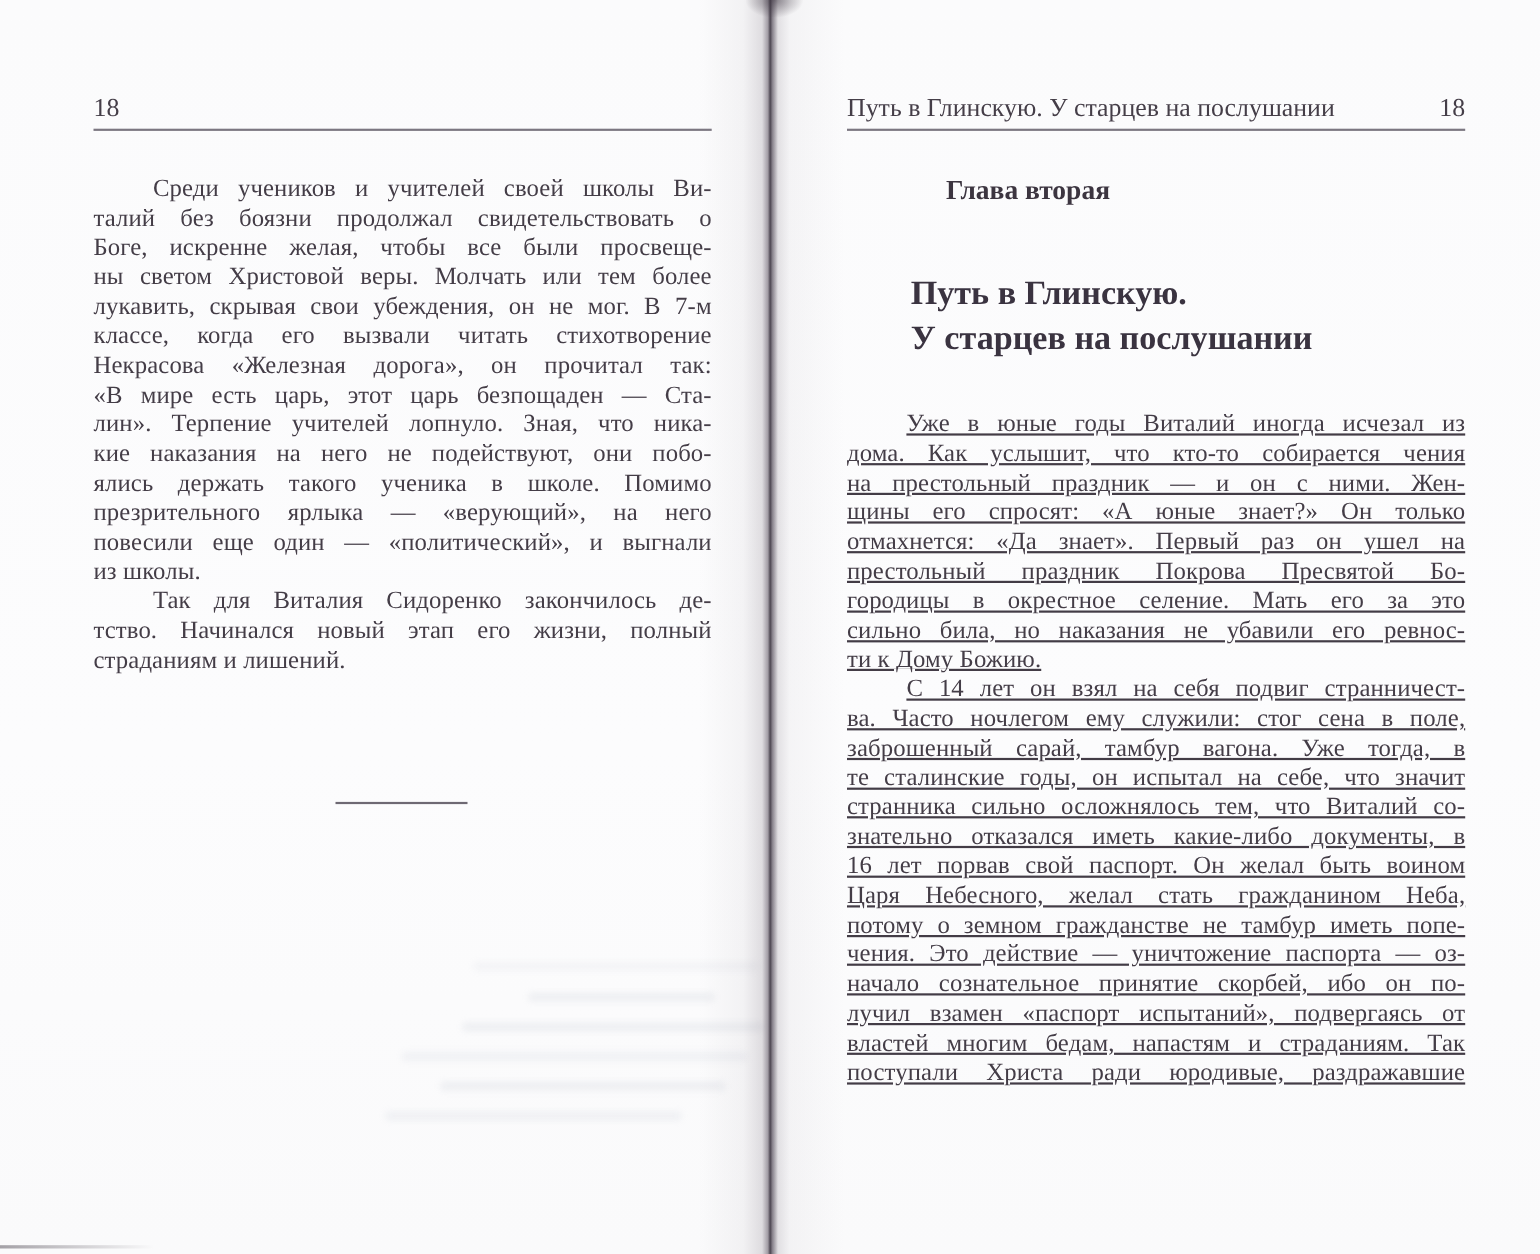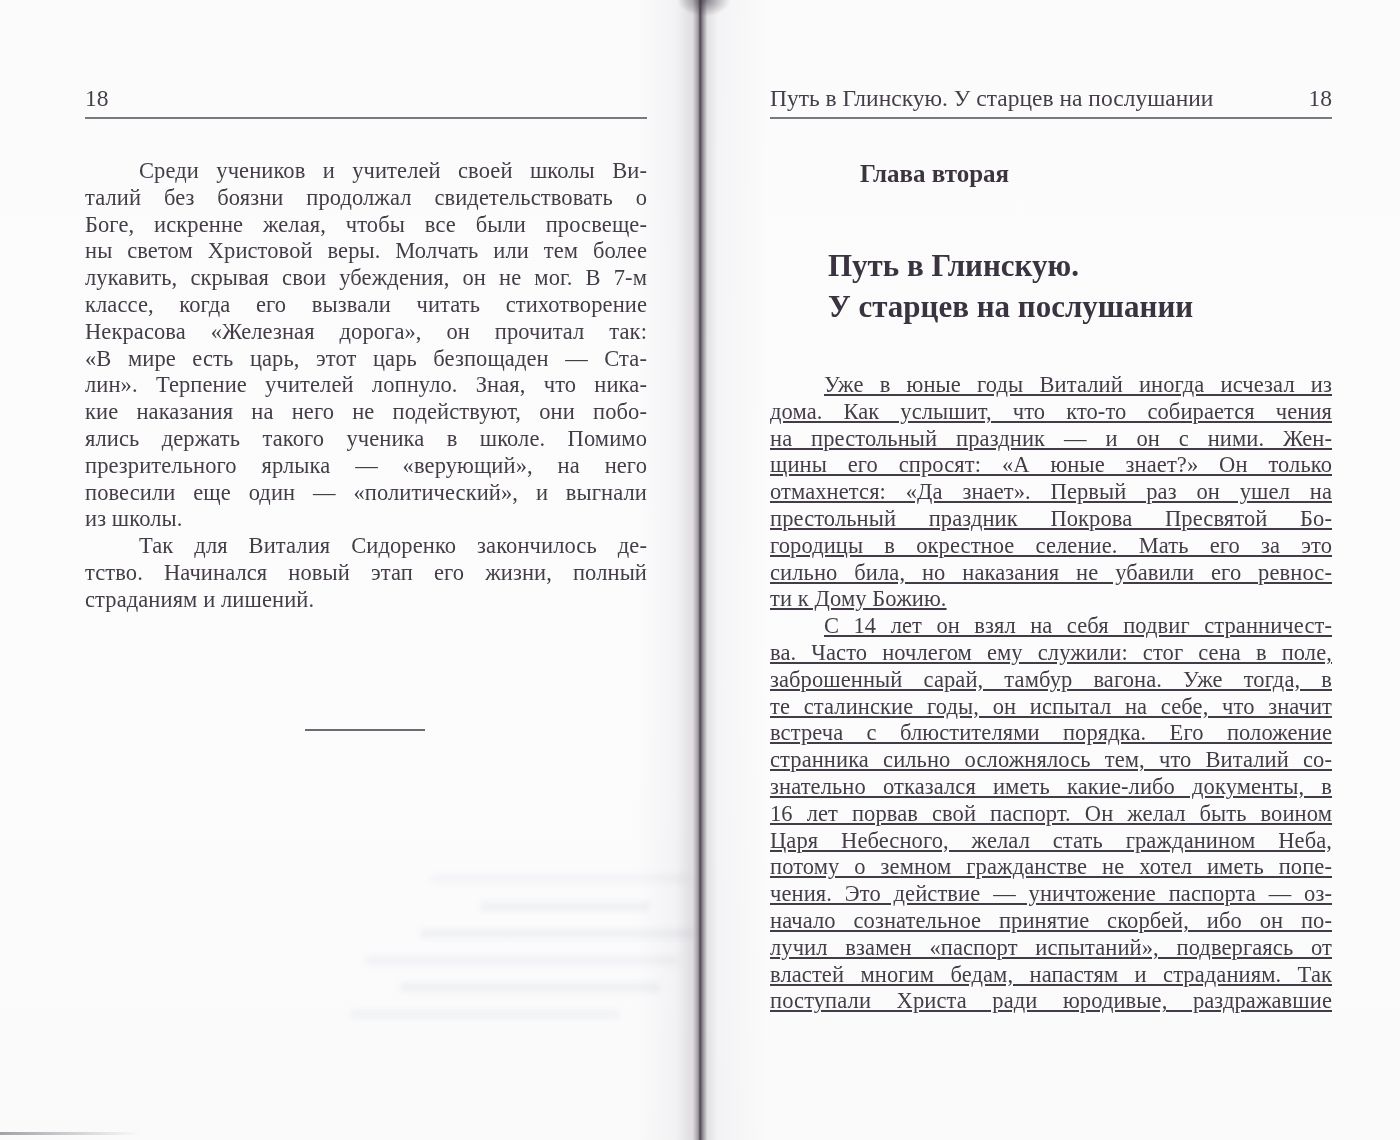--- a/index.html
+++ b/index.html
@@ -172,26 +172,25 @@
           <div class="line">престольный праздник Покрова Пресвятой Бо-</div>
           <div class="line">городицы в окрестное селение. Мать его за это</div>
           <div class="line">сильно била, но наказания не убавили его ревнос-</div>
           <div class="line last">ти к Дому Божию.</div>
         </div>
         <div class="paragraph">
           <div class="line first">С 14 лет он взял на себя подвиг странничест-</div>
           <div class="line">ва. Часто ночлегом ему служили: стог сена в поле,</div>
           <div class="line">заброшенный сарай, тамбур вагона. Уже тогда, в</div>
           <div class="line">те сталинские годы, он испытал на себе, что значит</div>
-          <div class="line">встреча с блюстителями порядка. Его положение</div>
           <div class="line">странника сильно осложнялось тем, что Виталий со-</div>
           <div class="line">знательно отказался иметь какие-либо документы, в</div>
           <div class="line">16 лет порвав свой паспорт. Он желал быть воином</div>
           <div class="line">Царя Небесного, желал стать гражданином Неба,</div>
-          <div class="line">потому о земном гражданстве не хотел иметь попе-</div>
+          <div class="line">потому о земном гражданстве не тамбур иметь попе-</div>
           <div class="line">чения. Это действие — уничтожение паспорта — оз-</div>
           <div class="line">начало сознательное принятие скорбей, ибо он по-</div>
           <div class="line">лучил взамен «паспорт испытаний», подвергаясь от</div>
           <div class="line">властей многим бедам, напастям и страданиям. Так</div>
           <div class="line">поступали Христа ради юродивые, раздражавшие</div>
         </div>
       </div>
   </div>
 
 </div>

